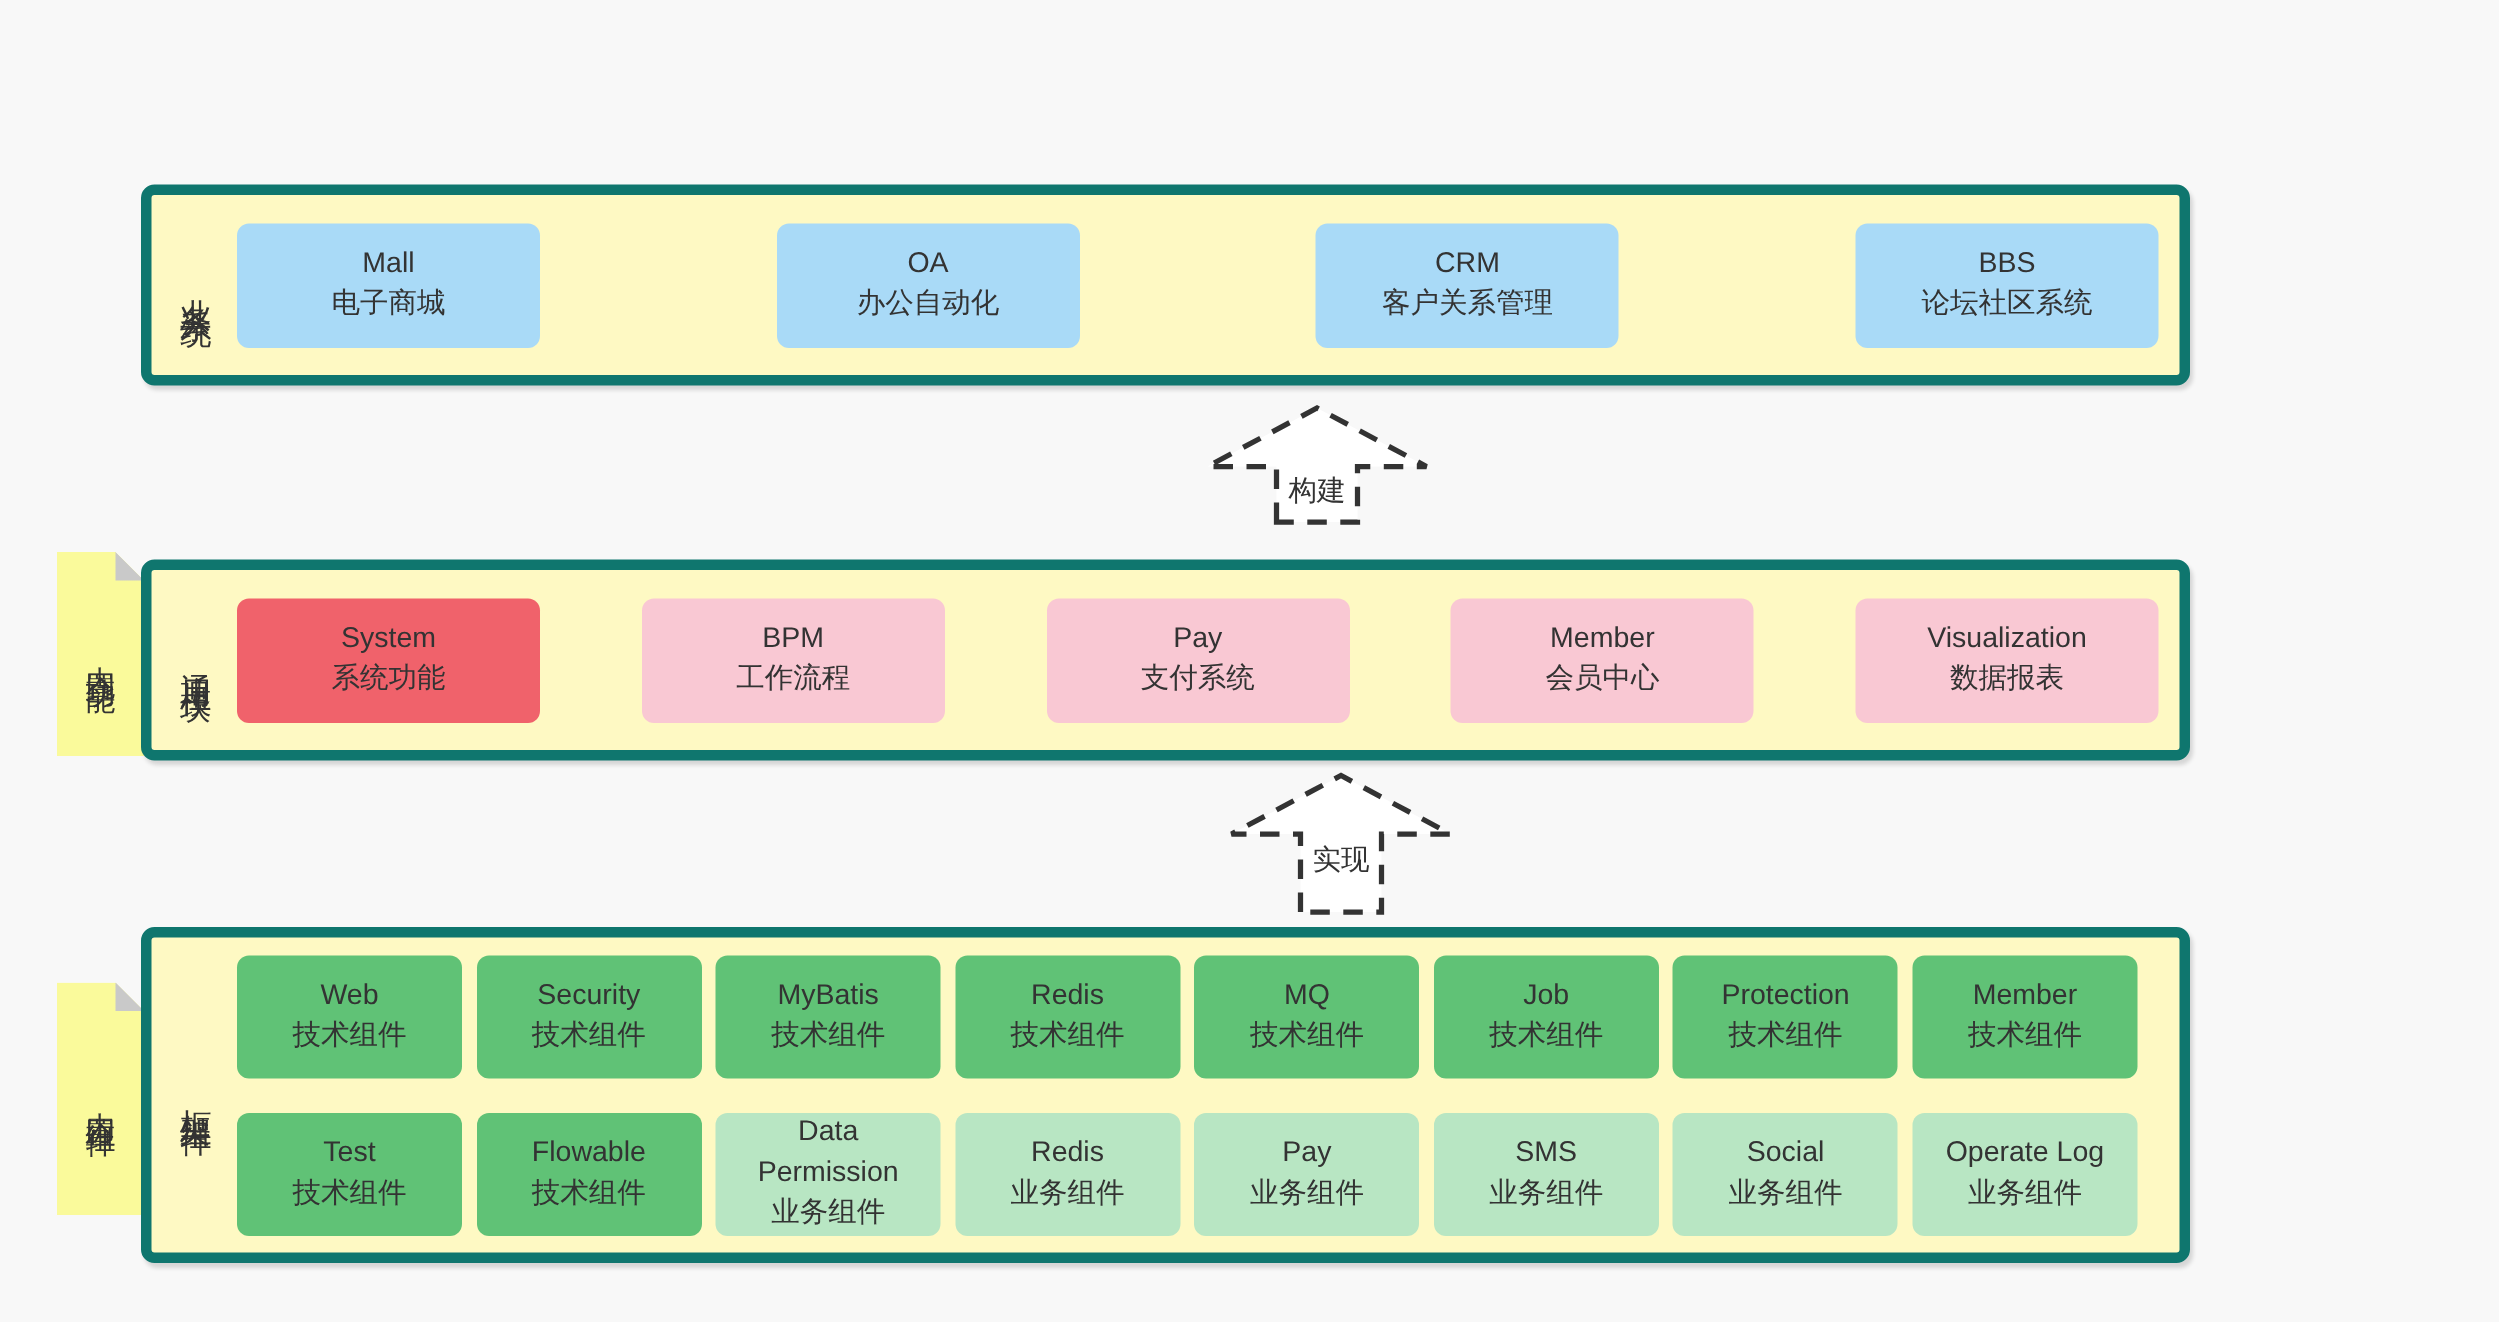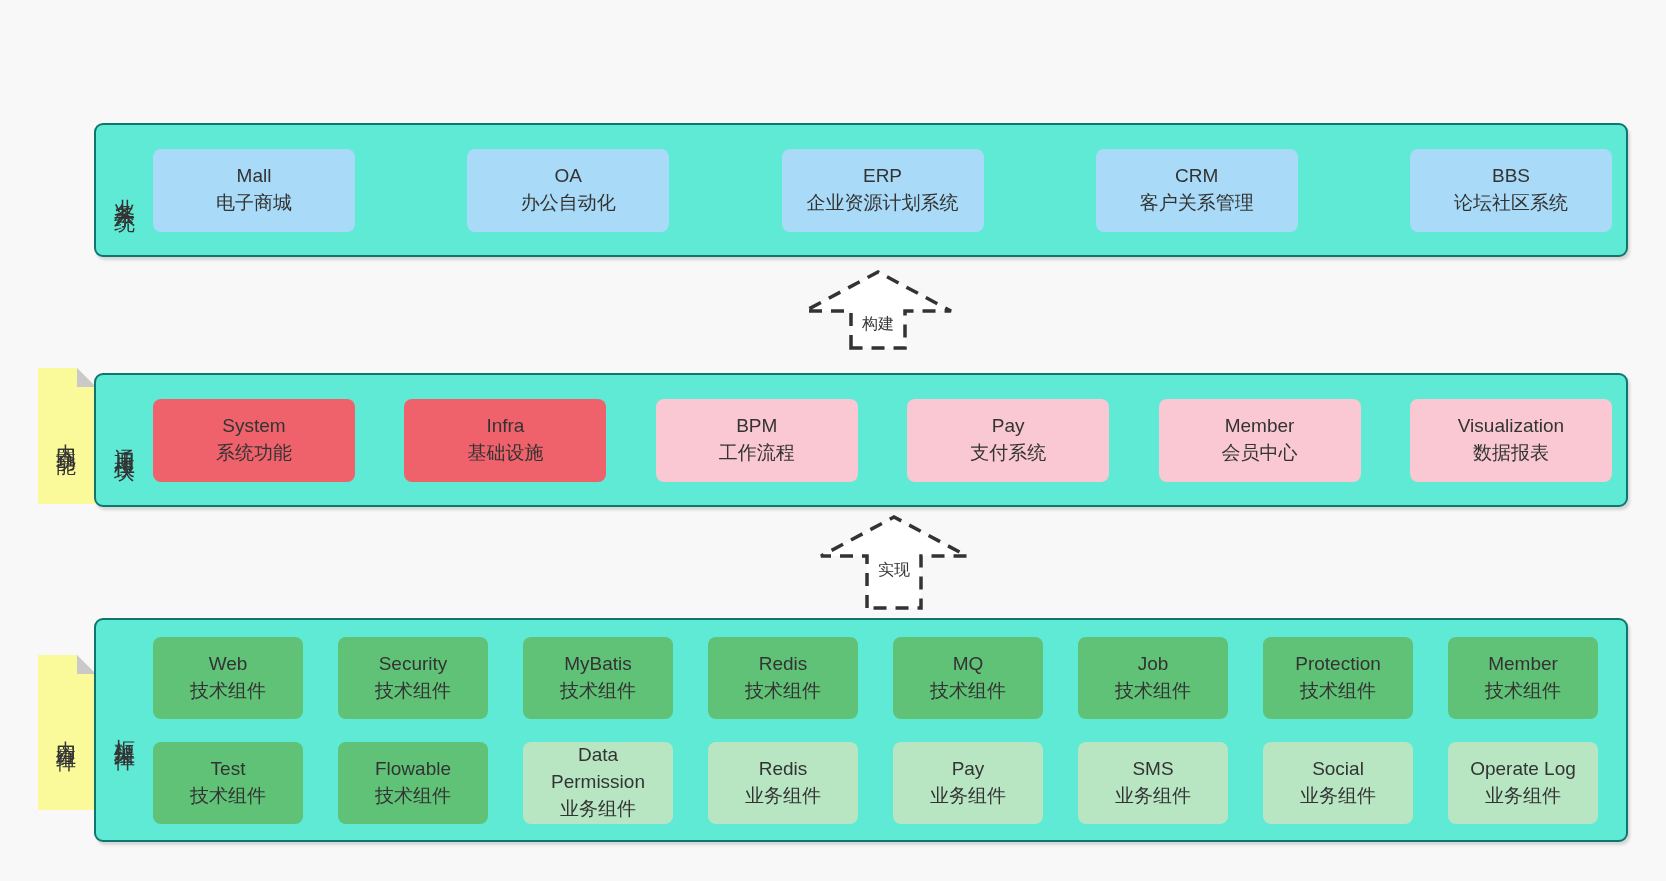--- a/index.html
+++ b/index.html
@@ -7,23 +7,23 @@
   body {
     position:relative;
     background:#f8f8f8;
     font-family:"Liberation Sans", sans-serif;
     color:#333;
     overflow:hidden;
   }
   .panel {
     position:absolute;
     left:94px;
-    width:1534px;
-    background:#5eead4;
-    border:2px solid #0f766e;
+    width:1366px;
+    background:#fef9c3;
+    border:7px solid #0f766e;
     border-radius:9px;
     box-shadow:2px 3px 3px rgba(0,0,0,.14);
     display:flex;
     z-index:2;
   }
   .panel-business  { top:123px; height:134px; }
   .panel-modules   { top:373px; height:134px; }
   .panel-components{ top:618px; height:224px; }
 
   .side-label {
@@ -105,21 +105,21 @@
   .arrow-wrap { position:absolute; z-index:3; }
   .arrow-build     { left:790px; top:264px; width:176px; height:92px; }
   .arrow-implement { left:806px; top:509px; width:176px; height:107px; }
   .arrow-wrap svg { display:block; }
   .arrow-label {
     position:absolute;
     left:50%;
     transform:translateX(-50%);
     background:#ffffff;
     padding:1px 3px;
-    font-size:16px;
+    font-size:19px;
     color:#333;
     white-space:nowrap;
   }
   .arrow-build .arrow-label     { top:49px; }
   .arrow-implement .arrow-label { top:50px; }
 </style>
 </head>
 <body>
 
 <div class="sticky sticky-modules">
@@ -134,24 +134,20 @@
 <div class="panel panel-business">
   <div class="side-label">业务系统</div>
   <div class="boxes-area">
     <div class="box blue w6">
       <div>Mall</div>
       <div>电子商城</div>
     </div>
     <div class="box blue w6">
       <div>OA</div>
       <div>办公自动化</div>
-    </div>
-    <div class="box blue w6">
-      <div>ERP</div>
-      <div>企业资源计划系统</div>
     </div>
     <div class="box blue w6">
       <div>CRM</div>
       <div>客户关系管理</div>
     </div>
     <div class="box blue w6">
       <div>BBS</div>
       <div>论坛社区系统</div>
     </div>
   </div>
@@ -164,24 +160,20 @@
   <div class="arrow-label">构建</div>
 </div>
 
 <div class="panel panel-modules">
   <div class="side-label">通用模块</div>
   <div class="boxes-area">
     <div class="box red w6">
       <div>System</div>
       <div>系统功能</div>
     </div>
-    <div class="box red w6">
-      <div>Infra</div>
-      <div>基础设施</div>
-    </div>
     <div class="box pink w6">
       <div>BPM</div>
       <div>工作流程</div>
     </div>
     <div class="box pink w6">
       <div>Pay</div>
       <div>支付系统</div>
     </div>
     <div class="box pink w6">
       <div>Member</div>

